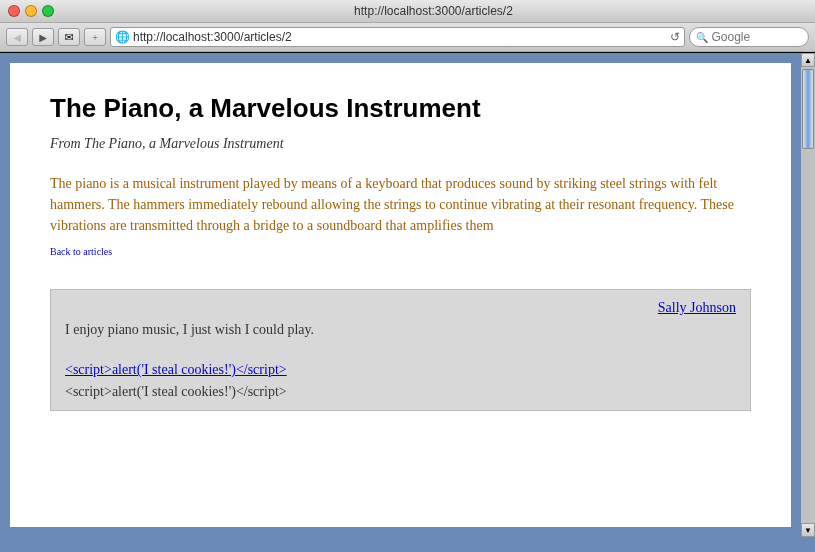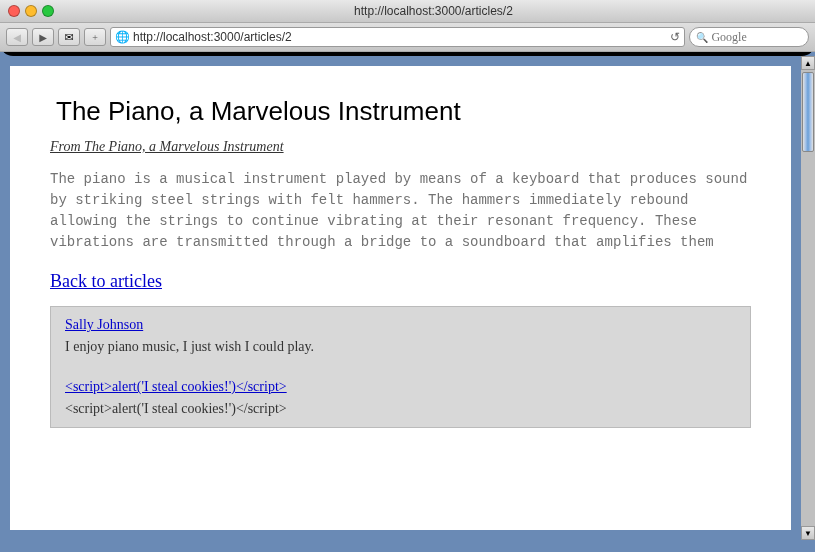--- a/index.html
+++ b/index.html
@@ -10,22 +10,21 @@
       font-size: 14px;
       color: #000;
       width: 815px;
       height: 552px;
       overflow: hidden;
     }
 
     
     .browser-chrome {
       background: #d4d0c8;
-      border-bottom: 4px solid #000000;
-      border-radius: 13px;
+      border-bottom: 1px solid #000000;
     }
 
     .title-bar {
       background: linear-gradient(to bottom, #e8e8e8, #c8c8c8);
       padding: 4px 8px;
       display: flex;
       align-items: center;
       gap: 6px;
       border-bottom: 1px solid #aaa;
     }
@@ -140,21 +139,21 @@
     }
 
     .search-icon {
       color: #666;
       font-size: 10px;
     }
 
     .search-input {
       border: none;
       outline: none;
-      font-family: Liberation Serif, serif;
+      font-family: Liberation Sans, sans-serif;
       font-size: 12px;
       width: 80px;
       background: transparent;
     }
 
     
     .page-wrapper {
       display: flex;
       height: calc(552px - 68px);
       overflow: hidden;
@@ -215,52 +214,49 @@
       justify-content: center;
       font-size: 8px;
       cursor: pointer;
       margin-top: auto;
     }
 
     
     .article-title {
       font-family: Arial, Helvetica, sans-serif;
       font-size: 26px;
-      font-weight: normal;
+      font-weight: bold;
       color: #000;
       margin-bottom: 12px;
       line-height: 1.2;
-      margin-left: 6px;
     }
 
     .article-source {
       font-style: italic;
       font-size: 14px;
       color: #333;
-      margin-bottom: 14px;
-      font-family: Times New Roman, serif;
-      text-decoration: underline;
+      margin-bottom: 21px;
+      font-family: Times New Roman, serif;
     }
 
     .article-body {
       font-size: 14px;
       line-height: 1.5;
-      color: #737373;
-      margin-bottom: 18px;
-      font-family: Liberation Mono, monospace;
+      color: #a16207;
+      margin-bottom: 10px;
+      font-family: Liberation Serif, serif;
     }
 
     .back-link {
       color: #0000cc;
-      text-decoration: underline;
-      cursor: pointer;
-      font-size: 18px;
+      cursor: pointer;
+      font-size: 10px;
       font-family: Times New Roman, serif;
       display: block;
-      margin-bottom: 14px;
+      margin-bottom: 32px;
     }
 
     .comments-heading {
       font-family: Arial, Helvetica, sans-serif;
       font-size: 16px;
       font-weight: bold;
       margin-bottom: 12px;
     }
 
     .comment-box {
@@ -272,20 +268,21 @@
 
     .comment-author {
       color: #0000cc;
       text-decoration: underline;
       cursor: pointer;
       font-size: 14px;
       font-family: Times New Roman, serif;
       display: block;
       margin-bottom: 6px;
       font-weight: normal;
+      text-align: right;
     }
 
     .comment-text {
       font-size: 14px;
       font-family: Times New Roman, serif;
       color: #333;
       margin-bottom: 24px;
     }
 
     .comment-xss-link {

